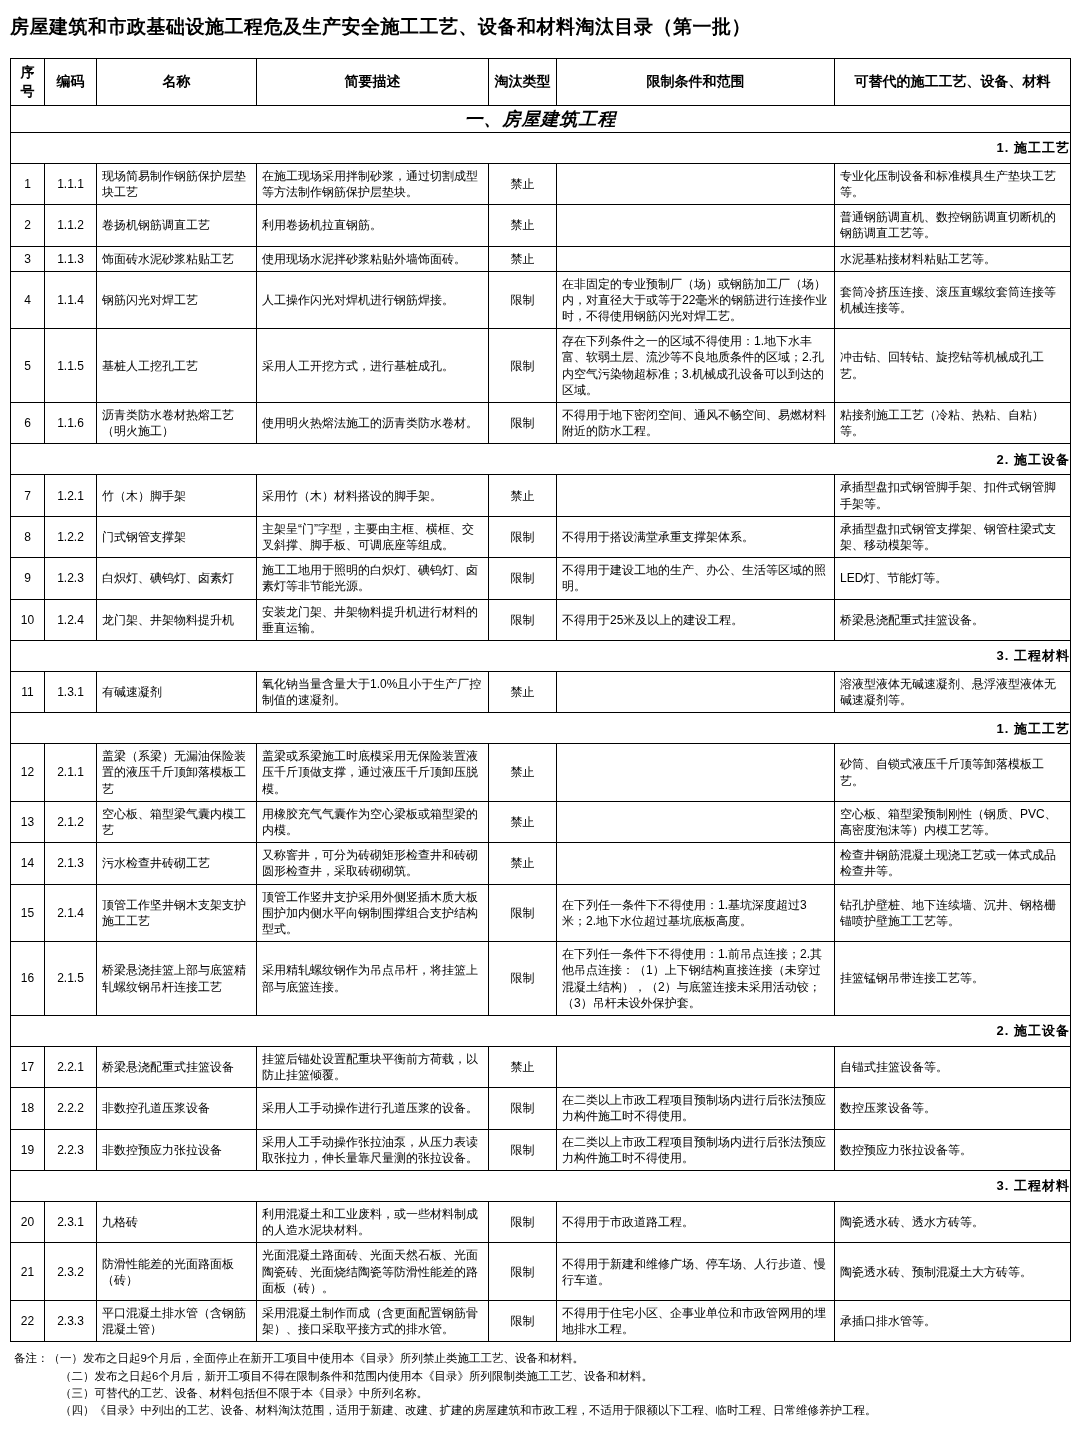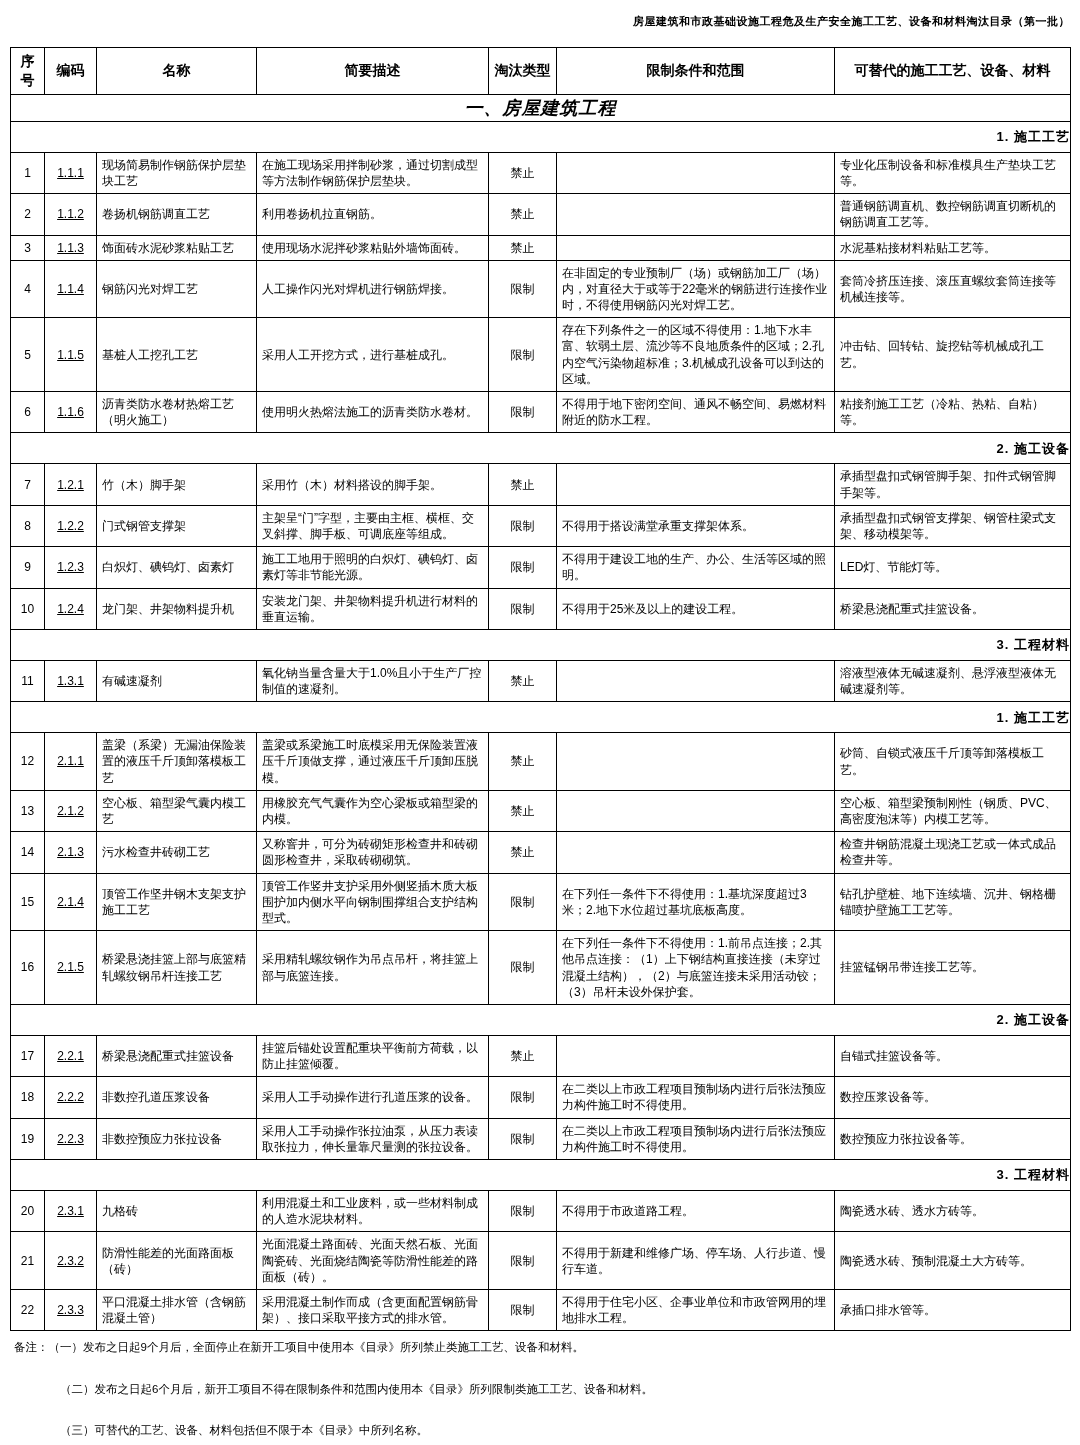--- a/index.html
+++ b/index.html
@@ -13,22 +13,22 @@
     font-family: "Liberation Sans", "DejaVu Sans", sans-serif;
     color: #000;
     -webkit-font-smoothing: antialiased;
   }
   .page {
     width: 1080px;
     box-sizing: border-box;
     padding: 8px 10px 6px 10px;
   }
   .doc-title {
-    text-align: right;
-    font-size: 11px;
+    text-align: left;
+    font-size: 19px;
     font-weight: bold;
     letter-spacing: 0.5px;
     padding: 6px 0 10px 0;
   }
   table.main {
     width: 1060px;
     border-collapse: collapse;
     table-layout: fixed;
     font-size: 12px;
     margin-top: 8px;
@@ -52,21 +52,21 @@
   col.c-name { width: 160px; }
   col.c-desc { width: 232px; }
   col.c-type { width: 68px; }
   col.c-limit { width: 278px; }
   col.c-alt { width: 236px; }
 
   td.seq, td.code, td.type {
     text-align: center;
   }
   td.seq { font-size: 12px; }
-  td.code { font-size: 12px; text-decoration: underline; }
+  td.code { font-size: 12px; }
   td.type { font-size: 12px; }
   td.name, td.desc, td.limit, td.alt {
     text-align: left;
     font-size: 12px;
   }
   tr.section td {
     text-align: center;
     font-weight: bold;
     font-size: 18px;
     height: 26px;
@@ -87,21 +87,20 @@
     font-size: 11.5px;
     line-height: 1.5;
     padding-left: 4px;
   }
   .notes .note-line {
     white-space: nowrap;
   }
   .notes .note-indent {
     padding-left: 46px;
     text-indent: 0;
-    margin-top: 24px;
   }
 </style>
 </head>
 <body>
 
 <div class="page">
 
   <div class="doc-title">房屋建筑和市政基础设施工程危及生产安全施工工艺、设备和材料淘汰目录（第一批）</div>
 
   <table class="main">

